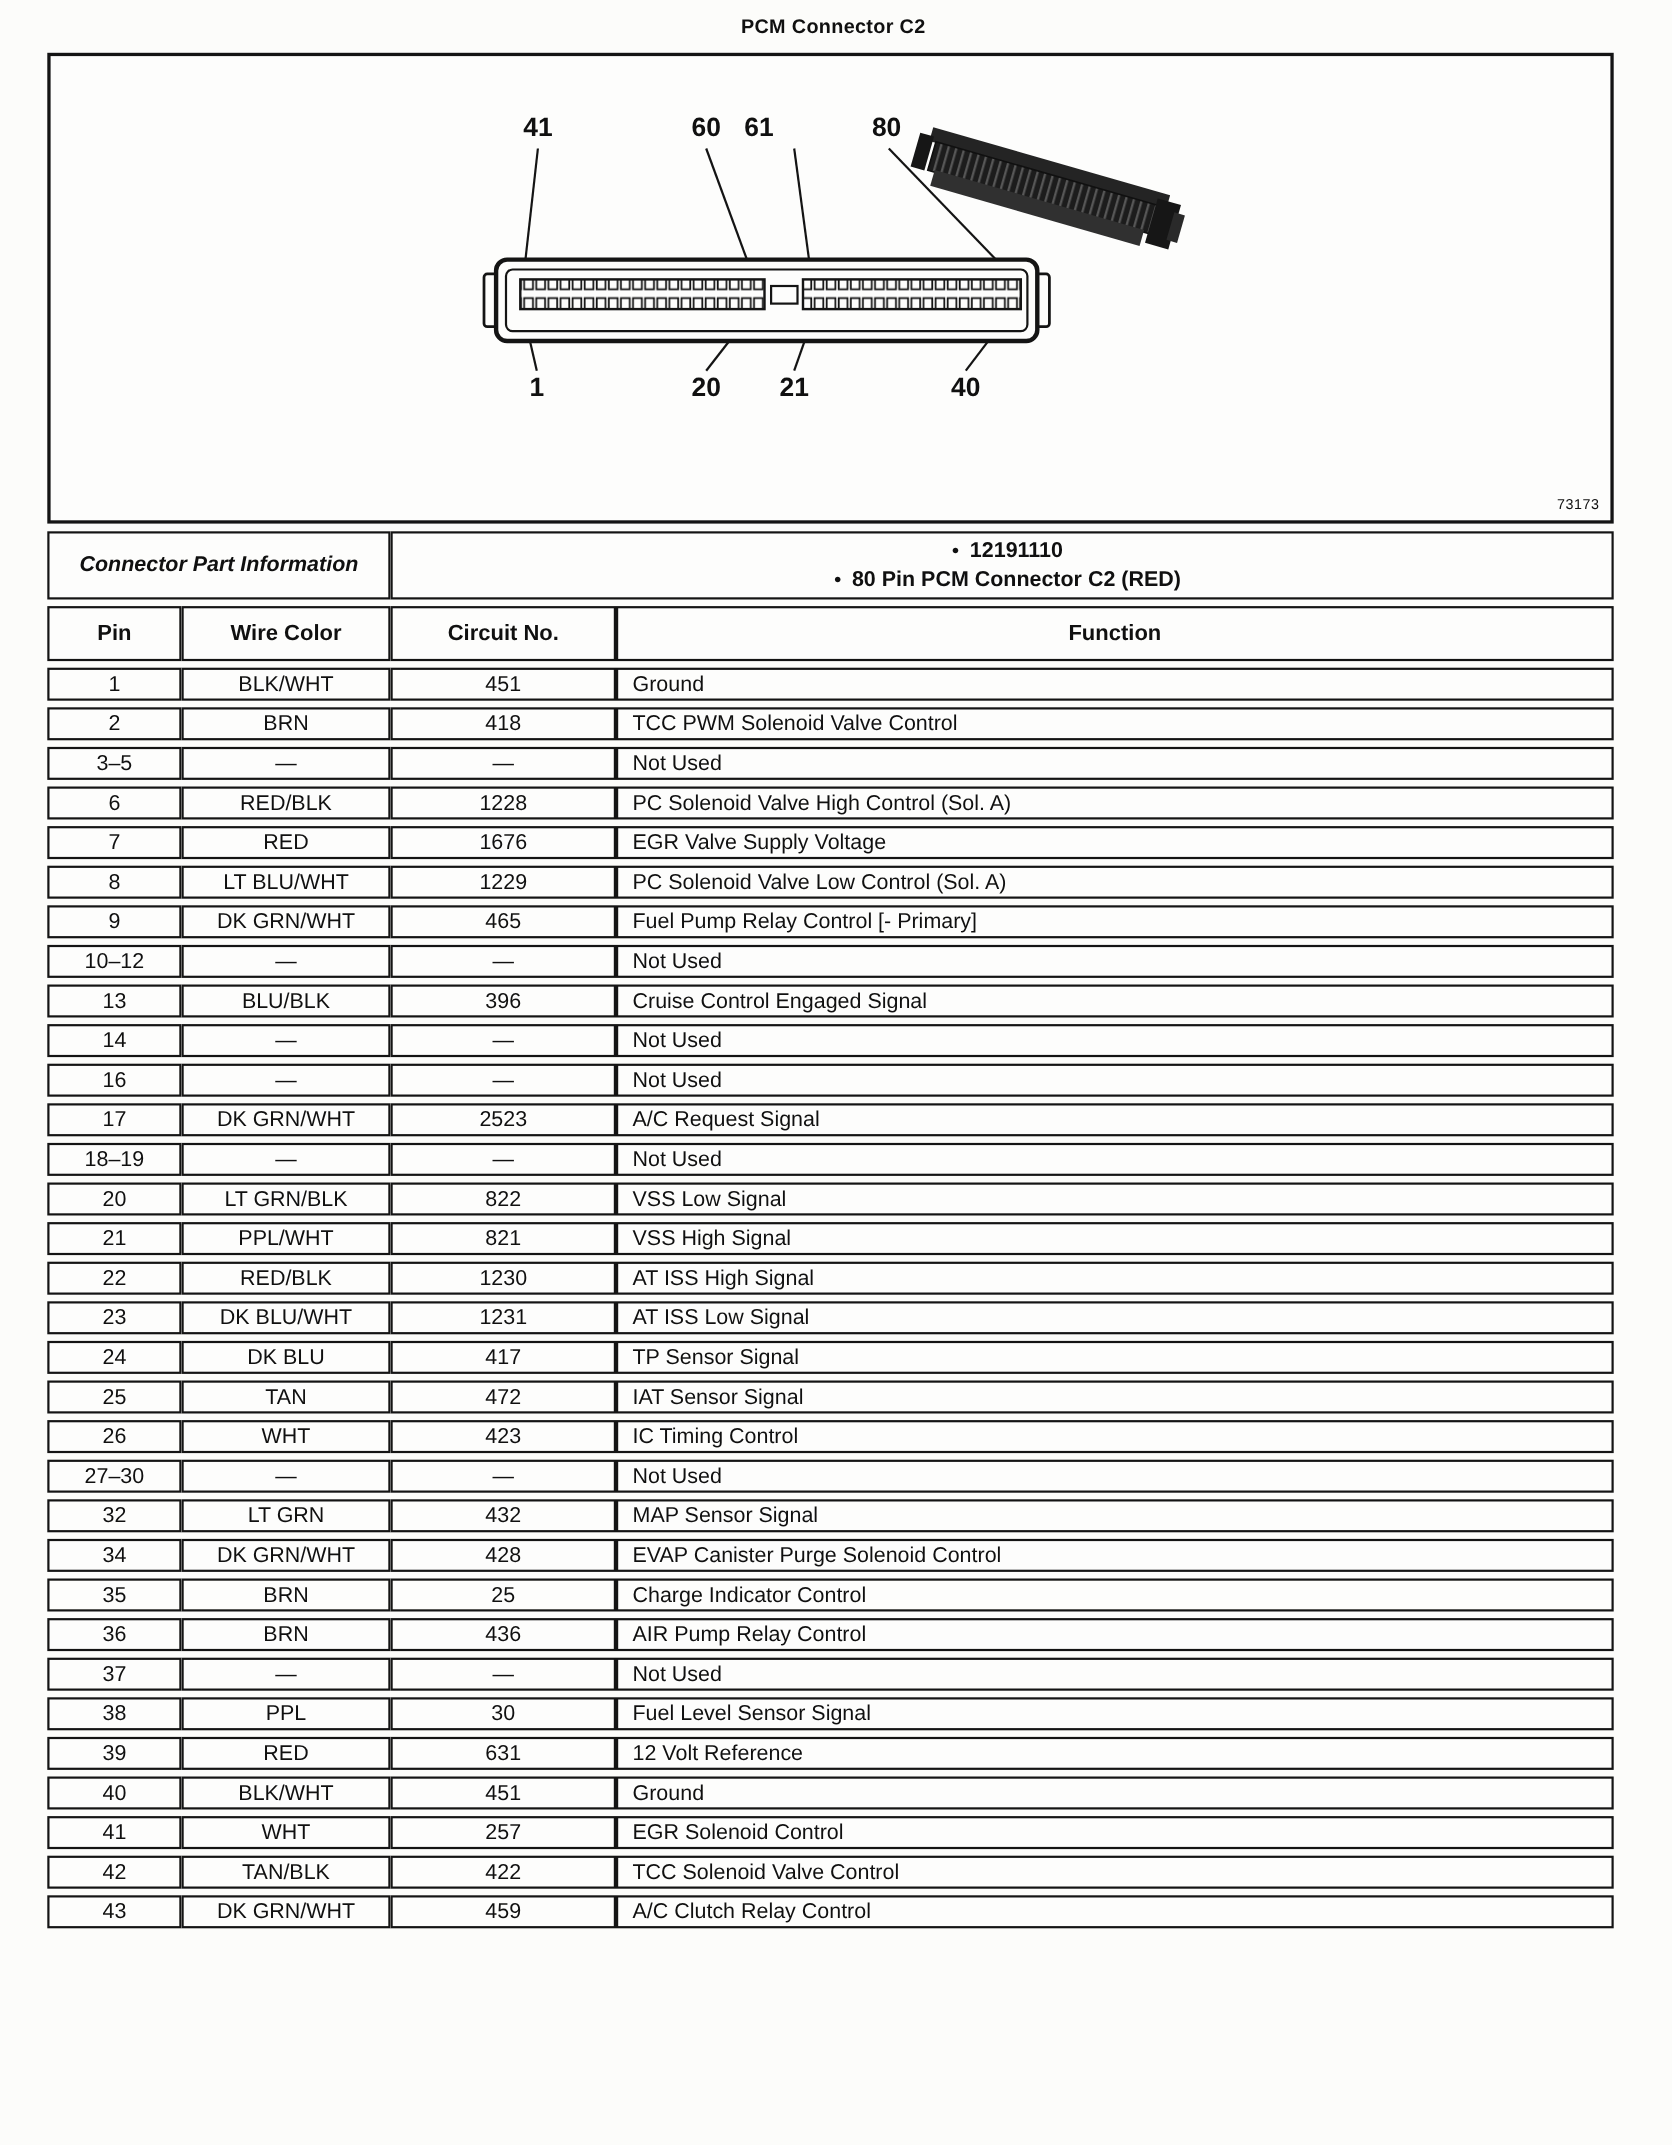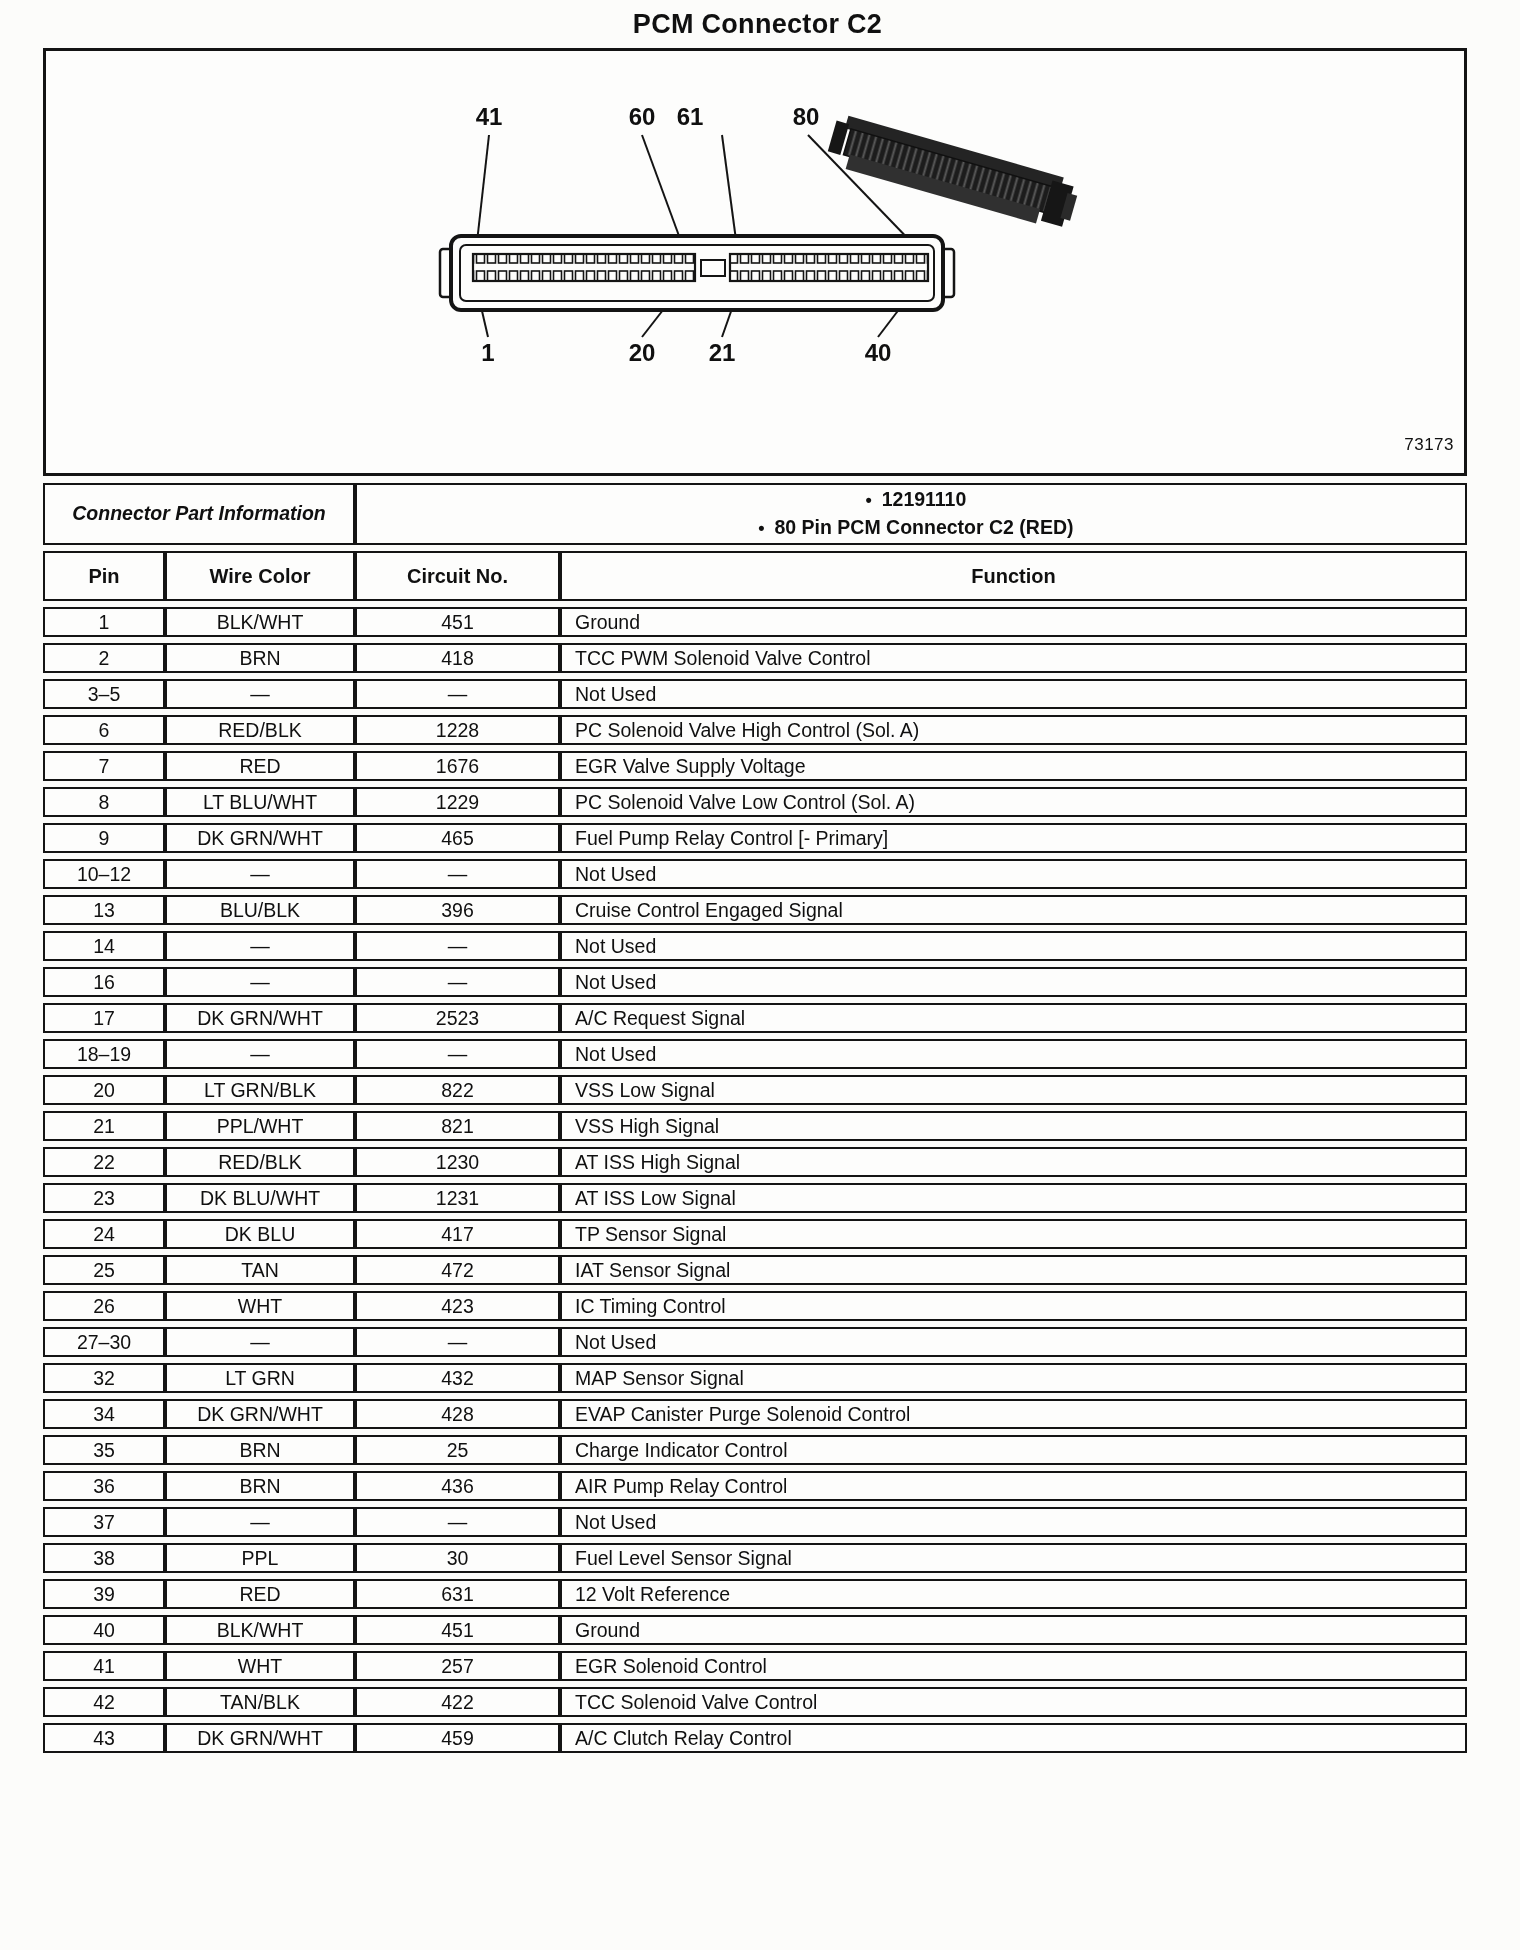--- a/index.html
+++ b/index.html
@@ -7,21 +7,21 @@
     margin: 0; padding: 0;
     width: 1520px; height: 1950px;
     background: #fcfcfa;
     font-family: "Liberation Sans", sans-serif;
     color: #101010;
   }
   .page { padding: 6px 48px 0 43px; }
 
   .title {
     text-align: center;
-    font-size: 27px;
+    font-size: 18px;
     font-weight: bold;
     line-height: 32px;
     margin: 2px 0 8px 0;
     letter-spacing: .3px;
   }
 
   .diagram-box {
     position: relative;
     width: 1424px;
     height: 428px;
@@ -30,22 +30,22 @@
   }
   .diagram-box svg { position: absolute; left: 0; top: 0; }
   .callout {
     position: absolute;
     transform: translateX(-50%);
     font-size: 24px;
     font-weight: bold;
   }
   .fig-num {
     position: absolute;
-    right: 10px; bottom: 18px;
-    font-size: 17px;
+    right: 10px; bottom: 7px;
+    font-size: 13px;
     letter-spacing: .5px;
   }
 
   table.pinout {
     width: 1424px;
     table-layout: fixed;
     border-collapse: separate;
     border-spacing: 0 6px;
     margin-top: 1px;
   }

